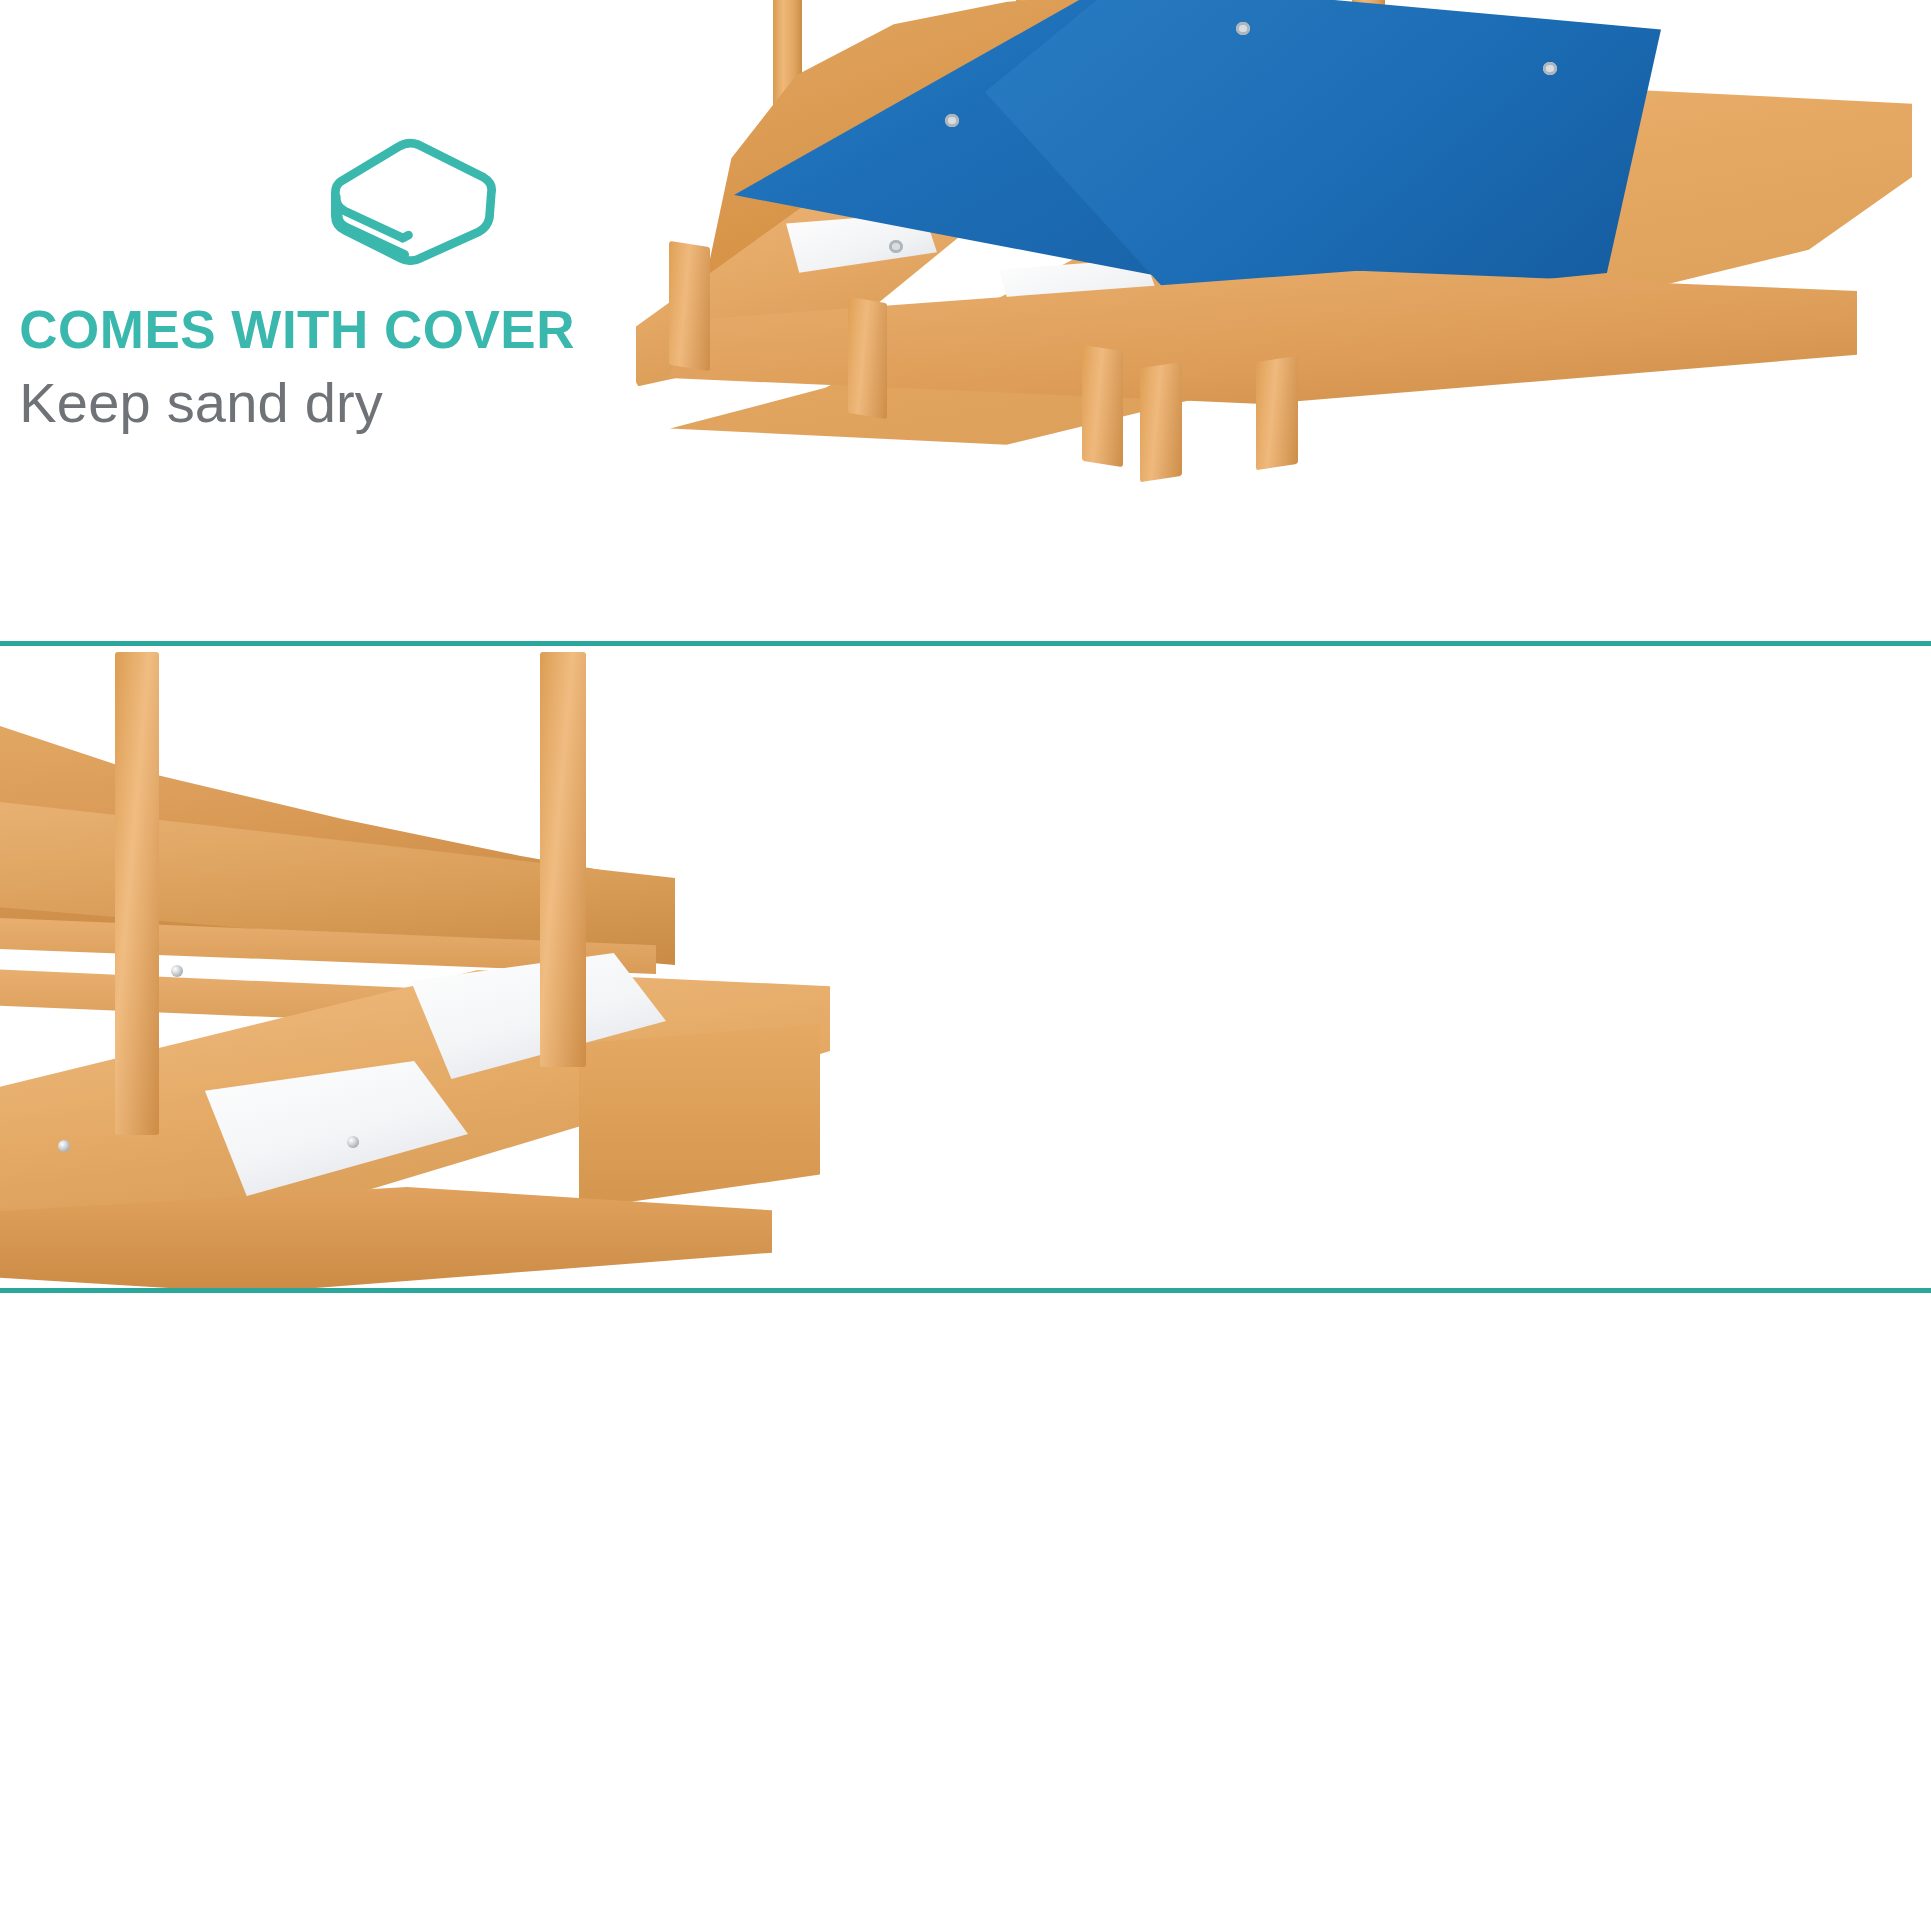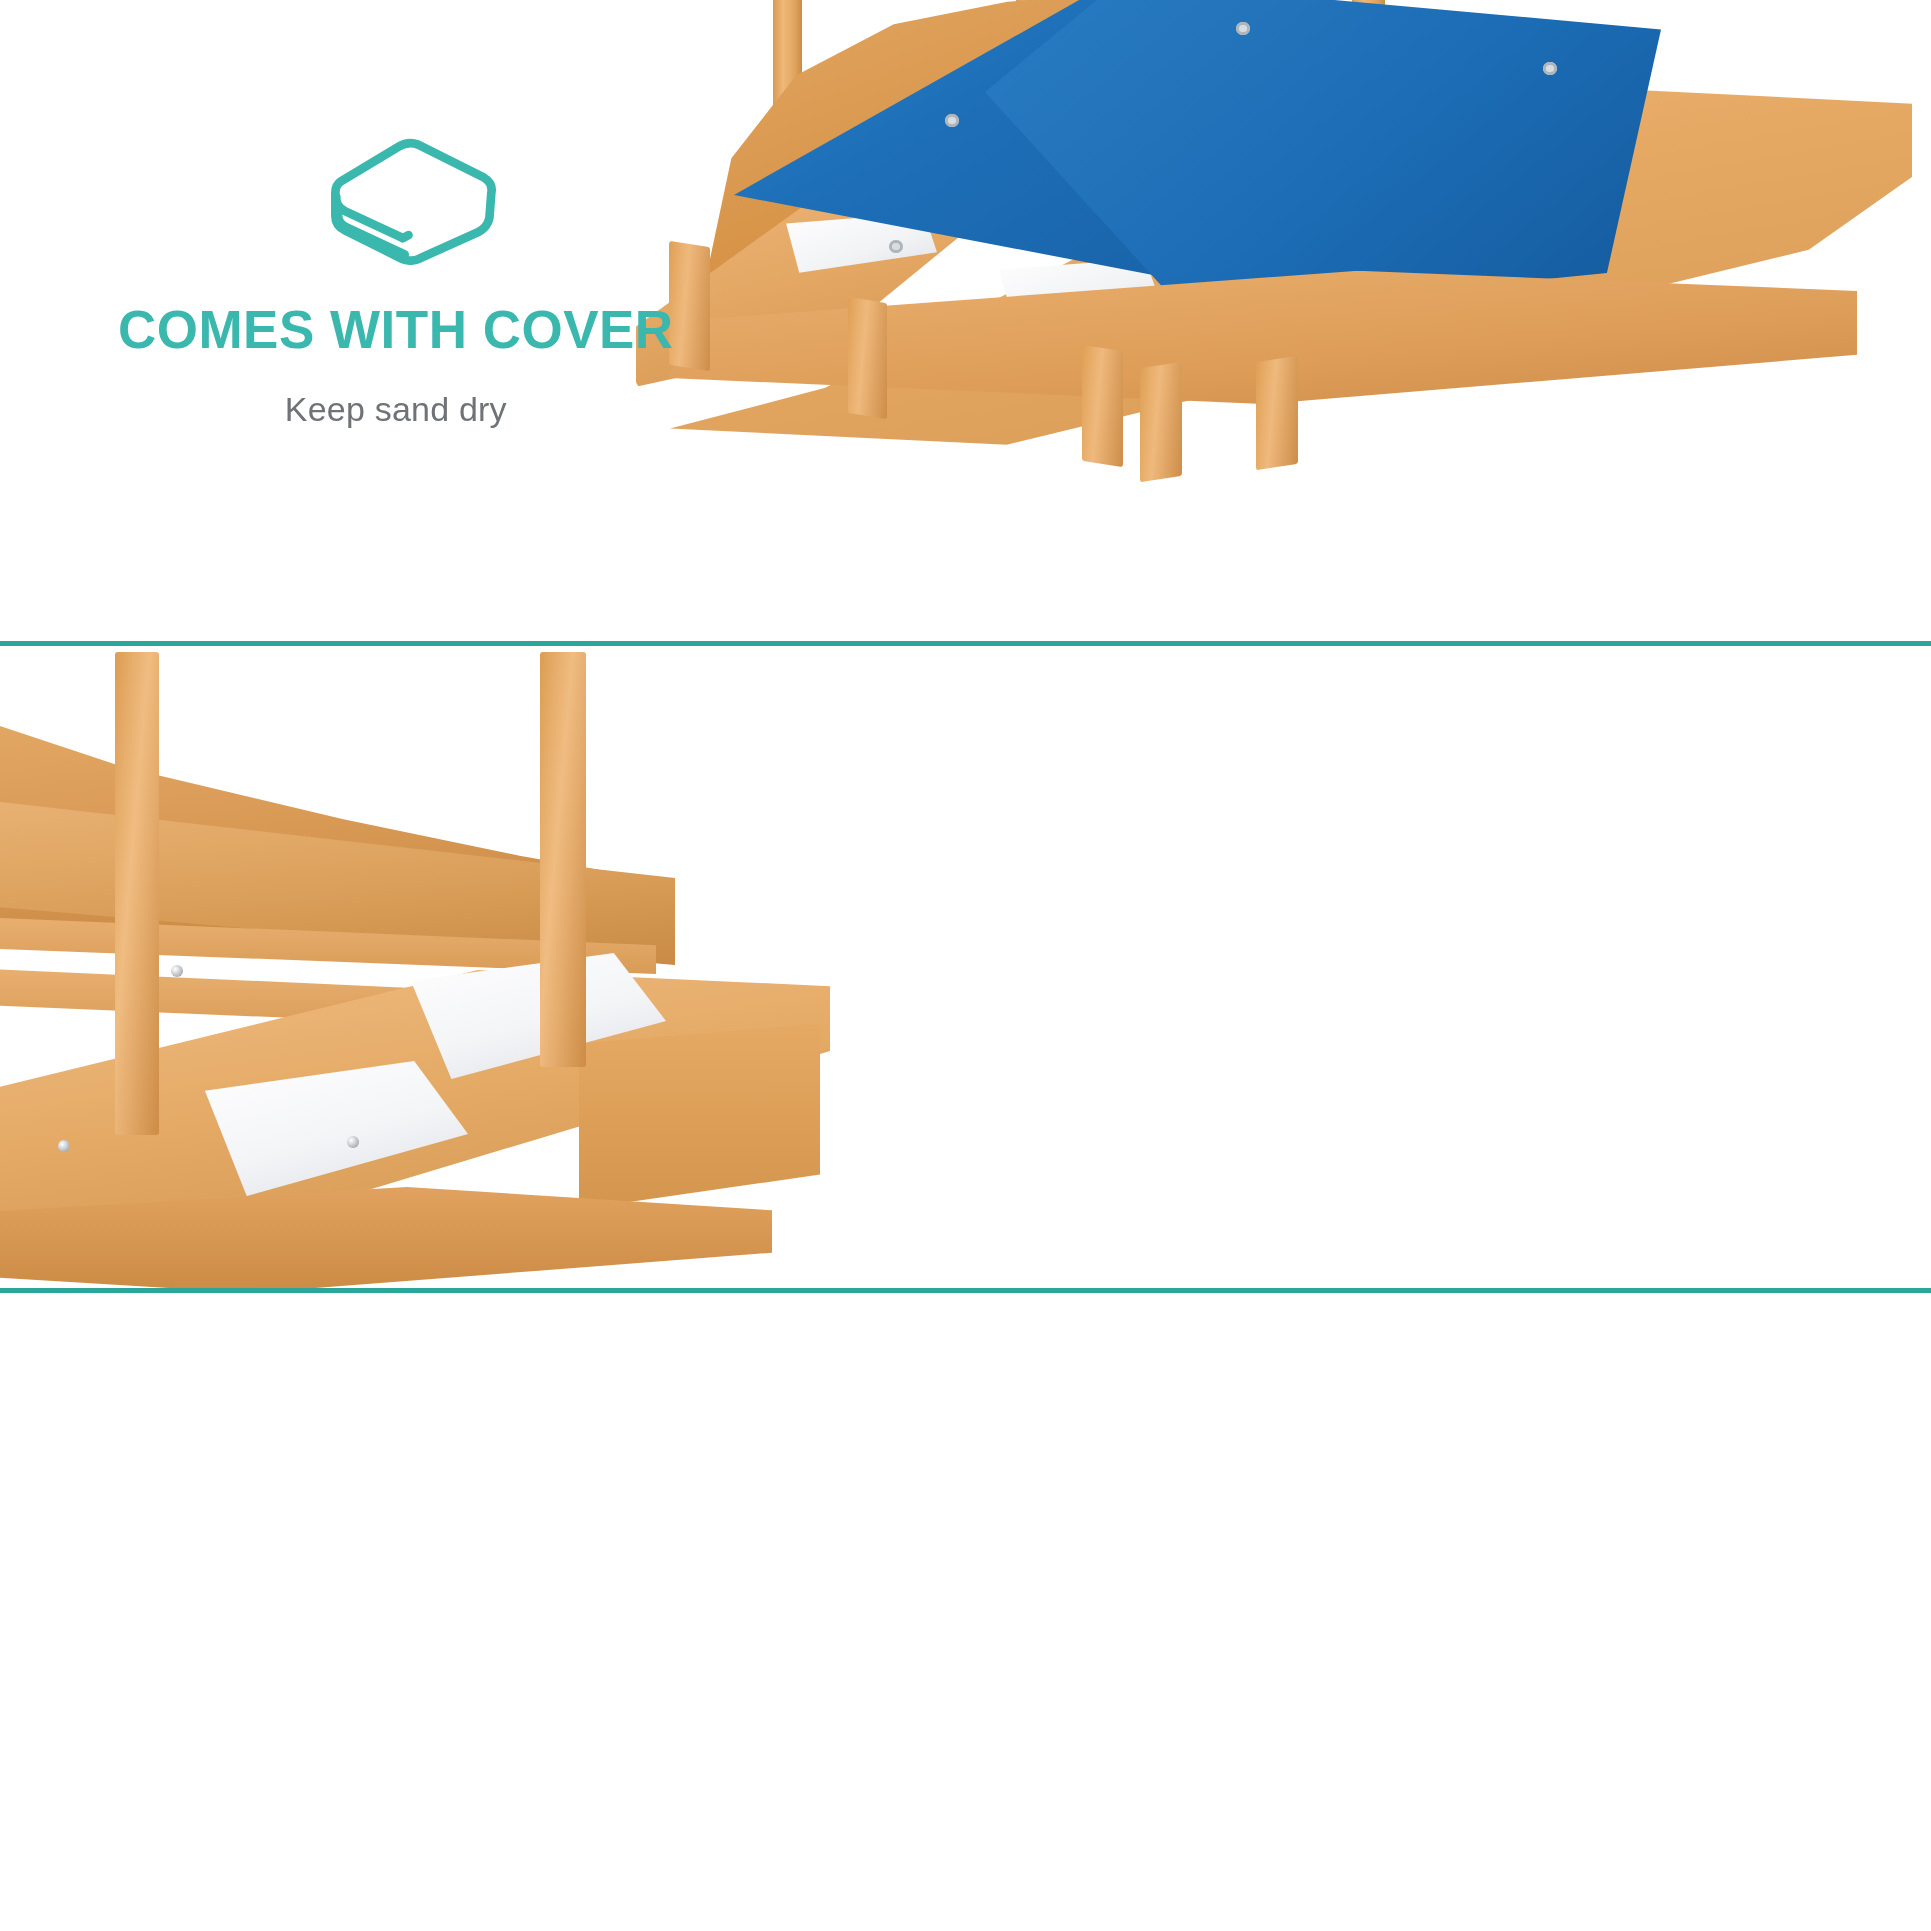--- a/index.html
+++ b/index.html
@@ -14,32 +14,32 @@
   .divider.d1 { top:641px; }
   .divider.d2 { top:1288px; }
 
   
   .panel { position:absolute; overflow:hidden; }
   .panel.p1 { left:0; top:0; width:1931px; height:641px; }
   .panel.p2 { left:0; top:646px; width:1931px; height:642px; }
   .panel.p3 { left:0; top:1293px; width:1931px; height:638px; }
 
   
-  .textblock { position:absolute; text-align:center; }
+  .textblock { position:absolute; }
   .tb1 { left:19.3px; top:135px;  width:753px; }
 
   .icon-wrap { display:flex; justify-content:center; align-items:center;
     margin-bottom:37px; }
 
   .headline { color:#3bb8ae; font-weight:bold; letter-spacing:0.5px;
     line-height:1.05; }
   .tb1 .headline { font-size:53px; }
 
   .sub { color:#6f7276; font-weight:300; line-height:1.22;
-    margin-top:31px; font-size:34px; letter-spacing:0.2px; }
+    margin-top:11px; font-size:56px; letter-spacing:0.2px; }
 
   
   .photo1 { position:absolute; left:599px; top:-19.3px; width:1352px; height:541px; }
 
   .ph1-postA, .ph1-postB, .ph1-postC, .ph1-postD {
     position:absolute; background:linear-gradient(90deg,#d79b52,#efb878 35%,#e0a461 75%,#c98c46);
     border-radius:2.9px; }
   .ph1-postA { left:174px; top:-9.7px; width:29px; height:203px; }
   .ph1-postB { left:417px; top:-9.7px; width:29px; height:58px; }
   .ph1-postC { left:577px; top:-9.7px; width:29px; height:46px; }

